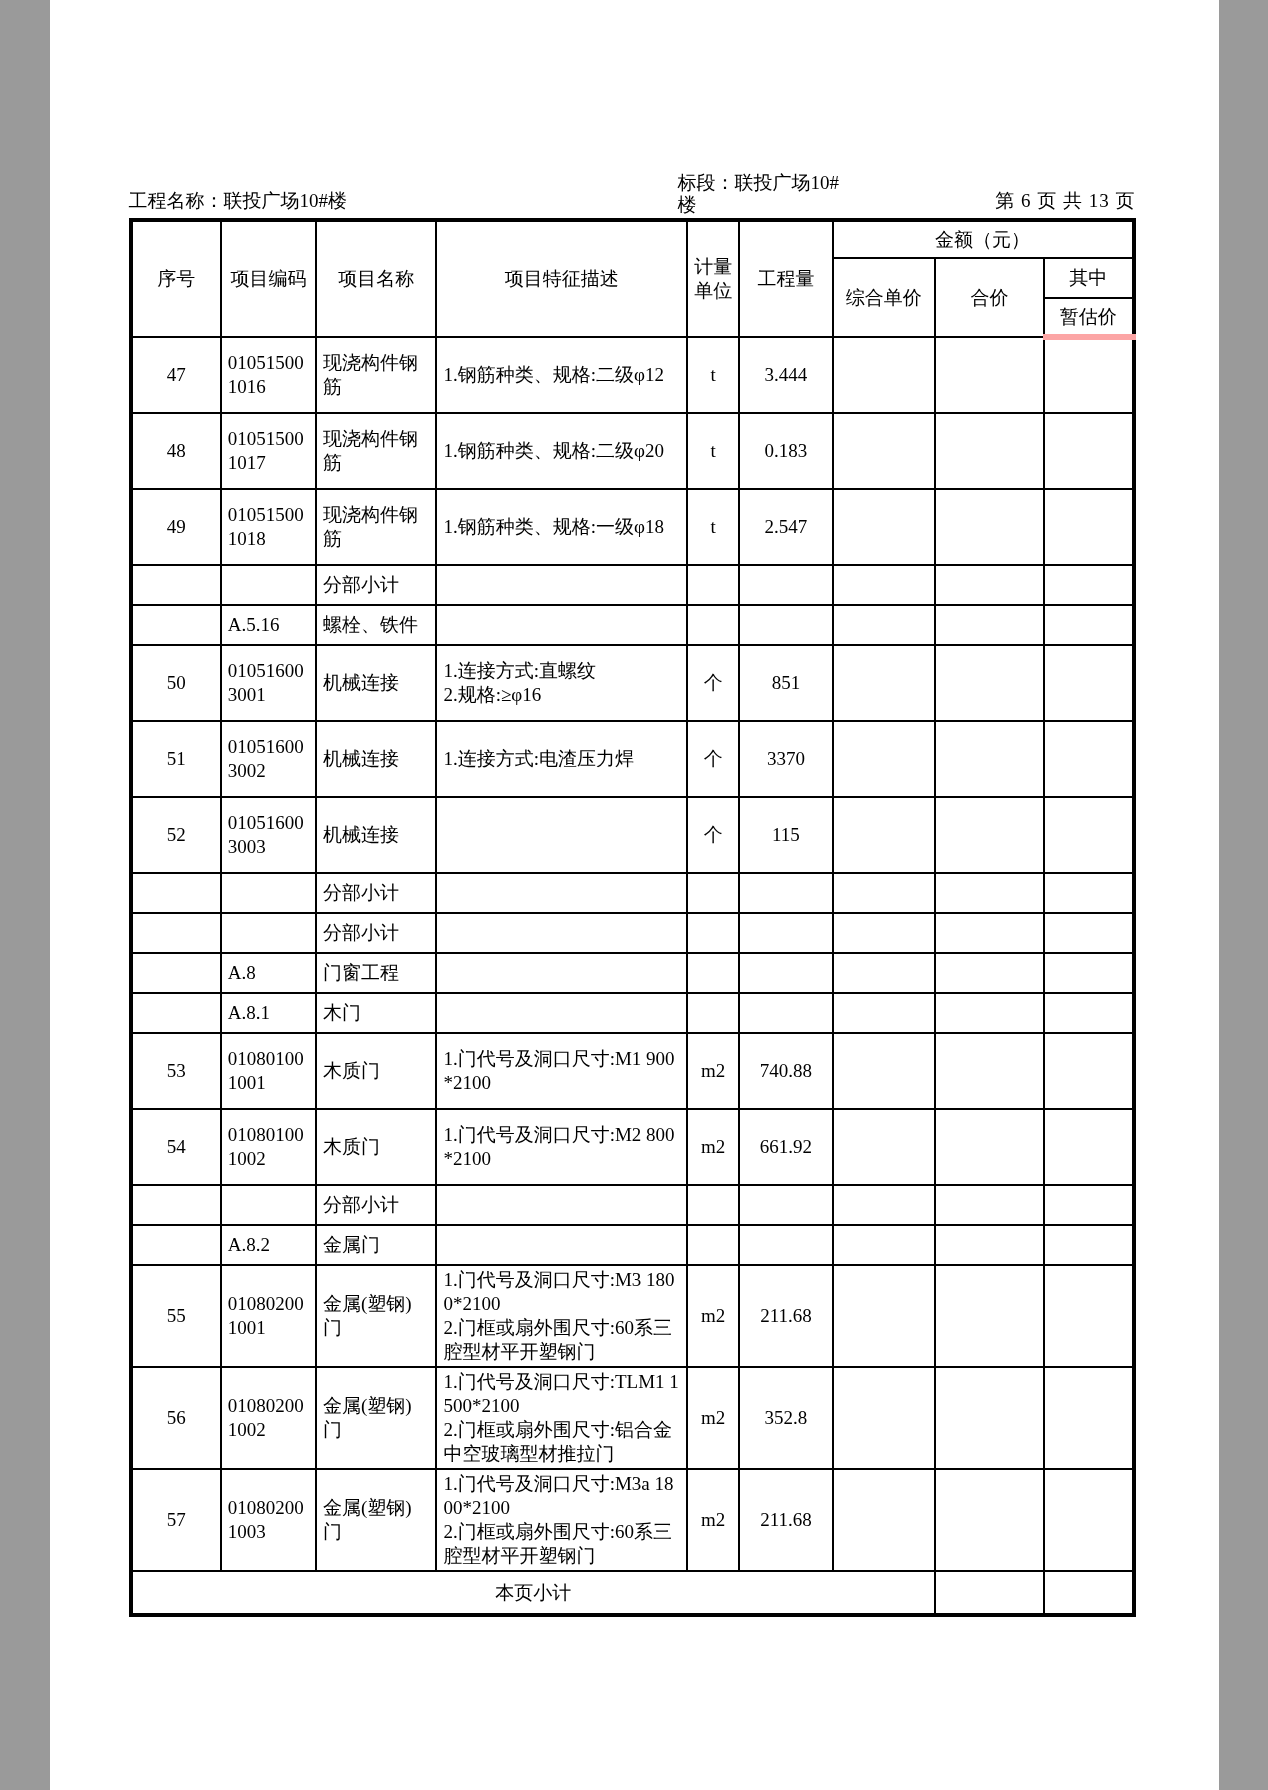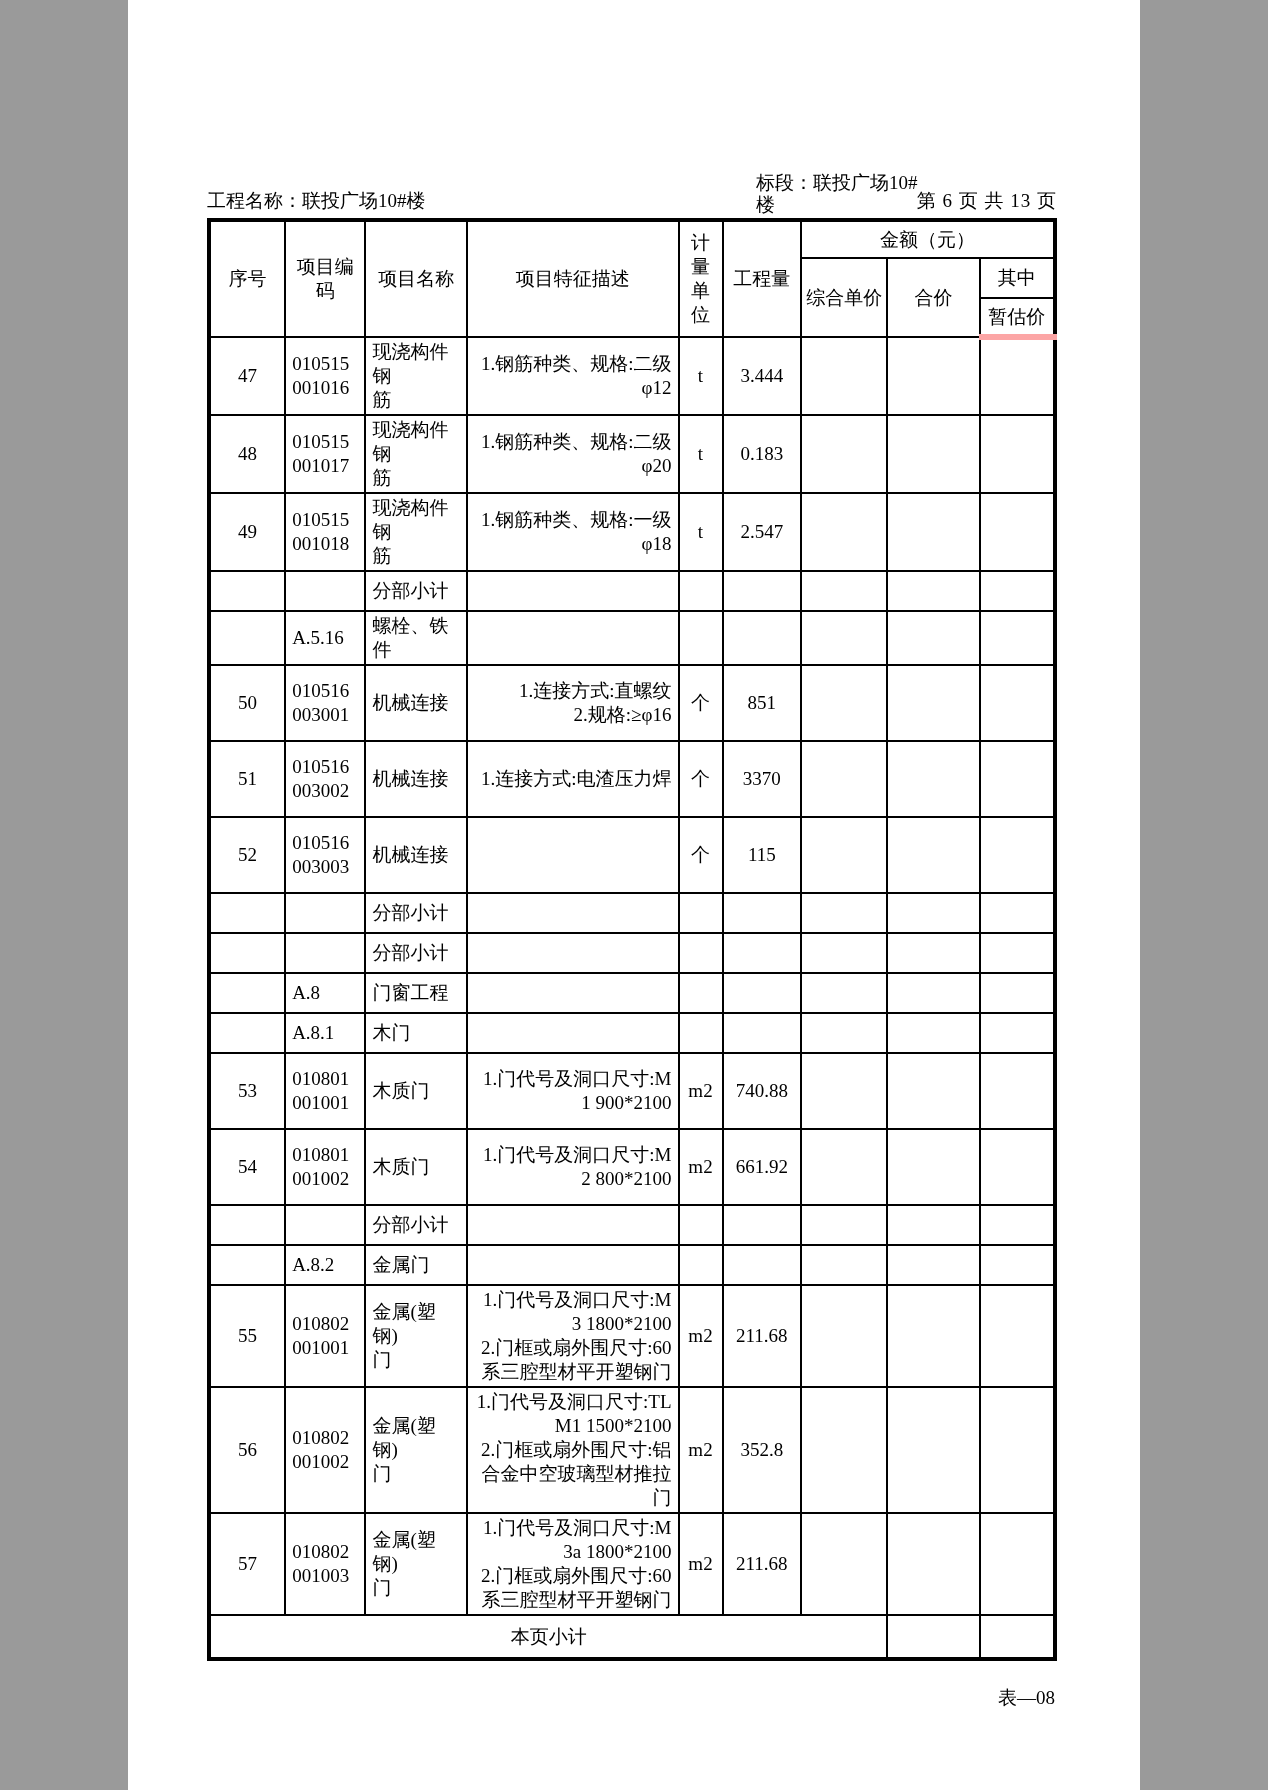--- a/index.html
+++ b/index.html
@@ -1,19 +1,19 @@
 <!DOCTYPE html>
 <html><head>
 <meta charset="utf-8">
 <style>
   * { margin: 0; padding: 0; box-sizing: border-box; }
   html, body { background: #9a9a9a; }
   .page {
     position: relative;
-    width: 1012px;
+    width: 1169px;
     height: 1790px;
     margin: 0 auto;
     background: #ffffff;
     color: #000;
     font-family: "Liberation Serif", "DejaVu Serif", serif;
     font-size: 19px;
     padding: 162px 83px 0 79px;
     overflow: hidden;
   }
   
@@ -40,21 +40,21 @@
   tr.hdr-b { height: 40px; }
   tr.hdr-c { height: 39px; }
   tr.hdr-c th, th.deep { border-bottom: 6px solid #fca5a5; }
   tr.t-item { height: 76px; }
   tr.t-subtotal { height: 40px; }
   tr.t-section { height: 40px; }
   tr.t-page_subtotal { height: 44px; }
   td.c-seq { text-align: center; }
   td.c-code { word-break: break-all; padding: 2px 9px 2px 6px; }
   td.c-name { white-space: pre-line; padding: 2px 6px; }
-  td.c-desc { white-space: pre-line; word-break: break-all; padding: 2px 7px 2px 6px; text-align: right; }
+  td.c-desc { white-space: pre-line; word-break: break-all; padding: 2px 7px 2px 6px; }
   td.c-unit { text-align: center; padding: 2px 2px; }
   td.c-qty { text-align: center; }
   td.c-pagesub { text-align: center; font-family: Liberation Serif, serif; }
   
   .note { margin-top: 34px; white-space: nowrap; }
   .form-code { margin-top: 24px; text-align: right; padding-right: 2px; }
 </style>
 </head>
 <body>
 
@@ -319,15 +319,14 @@
           <td></td>
         </tr>
         <tr class="t-page_subtotal">
           <td class="c-pagesub" colspan="7">本页小计</td>
           <td></td>
           <td></td>
         </tr>
       </tbody>
   </table>
 
-  <div class="form-code">表—08</div>
 
 </div>
 
 </body></html>

